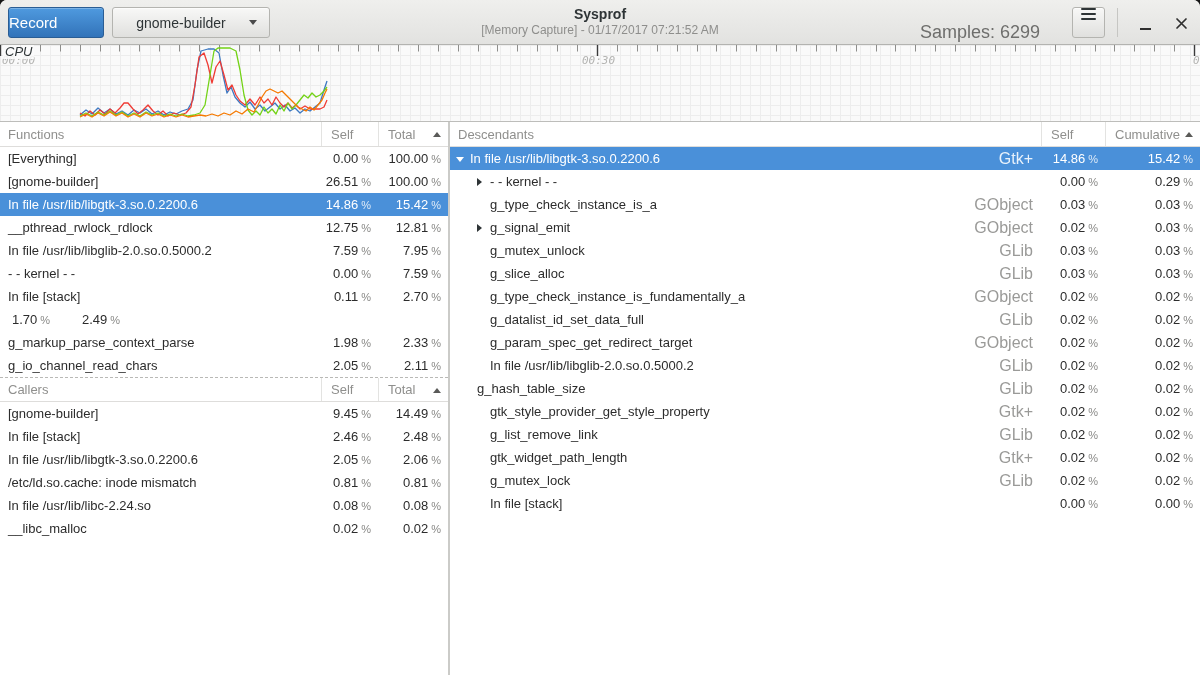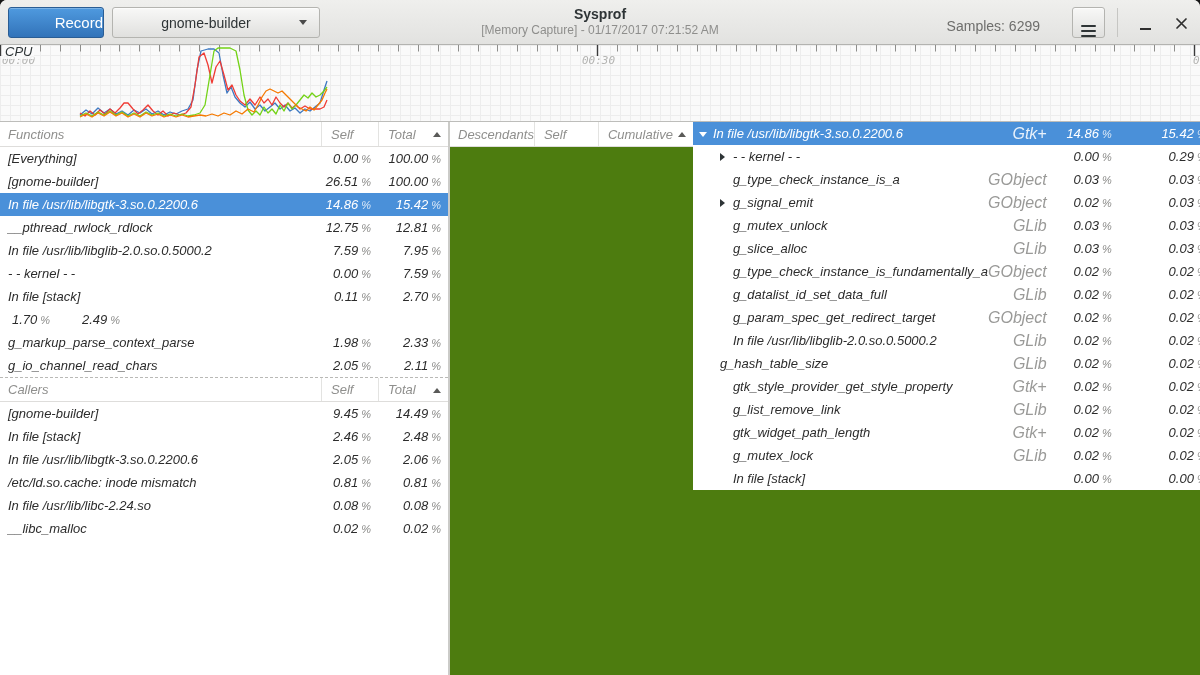--- a/index.html
+++ b/index.html
@@ -1,46 +1,46 @@
 <!DOCTYPE html>
 <html><head>
 <meta charset="utf-8">
 <style>
   html,body{margin:0;padding:0;background:#161616;}
   body{width:1200px;height:675px;overflow:hidden;font-family:"Liberation Sans",sans-serif;-webkit-font-smoothing:antialiased;}
   .window{width:1200px;height:675px;border-radius:7px 7px 0 0;overflow:hidden;background:#fff;display:flex;flex-direction:column;}
 
   
   .headerbar{height:45px;flex:0 0 45px;background:linear-gradient(180deg,#efefed,#e2e2e0);border-bottom:1px solid #b3b3b0;position:relative;display:flex;align-items:center;box-sizing:border-box;}
-  .btn{border-radius:3px;border:1px solid #b4b4b0;background:linear-gradient(180deg,#f8f8f7,#e0e0de);box-shadow:inset 0 1px rgba(255,255,255,.6);font-size:14px;color:#2e3436;display:flex;align-items:center;justify-content:flex-end;box-sizing:border-box;}
+  .btn{border-radius:3px;border:1px solid #b4b4b0;background:linear-gradient(180deg,#f8f8f7,#e0e0de);box-shadow:inset 0 1px rgba(255,255,255,.6);font-size:14px;color:#2e3436;display:flex;align-items:center;justify-content:flex-start;box-sizing:border-box;}
   .record-btn{position:absolute;left:8px;top:7px;width:96px;height:31px;background:linear-gradient(180deg,#4f9adf,#3273b9);border:1px solid #2a5d94;color:#fff;font-size:15px;border-radius:3px;box-shadow:inset 0 1px rgba(255,255,255,.25);}
-  .target-btn{position:absolute;left:112px;top:7px;width:208px;height:31px;}
+  .target-btn{position:absolute;left:112px;top:7px;width:158px;height:31px;}
   .target-btn .lbl{flex:1;text-align:center;}
   .chevron-down{width:0;height:0;border-left:4px solid transparent;border-right:4px solid transparent;border-top:5px solid #4a4a4a;margin-right:12px;}
   .titles{position:absolute;left:0;right:0;top:6px;text-align:center;pointer-events:none;}
   .title{font-size:14px;font-weight:bold;color:#2e3436;line-height:17px;}
   .subtitle{font-size:12px;color:#8e8e8c;line-height:15px;}
-  .samples{position:absolute;right:160px;top:8px;height:35px;display:flex;align-items:center;font-size:14px;color:#6e6e6c;}
+  .samples{position:absolute;right:160px;top:15px;height:35px;display:flex;align-items:center;font-size:18px;color:#6e6e6c;}
   .menu-btn{position:absolute;right:95px;top:7px;width:33px;height:31px;flex-direction:column;gap:3px;}
   .menu-btn .bar{width:15px;height:2px;background:#2e3436;border-radius:1px;}
   .hsep{position:absolute;right:82px;top:8px;width:1px;height:29px;background:#c6c6c3;}
   .win-min{position:absolute;right:42px;top:10px;width:26px;height:26px;display:flex;align-items:flex-end;justify-content:center;}
   .win-min .bar{width:11px;height:2px;background:#2f2f2f;margin-bottom:6px;}
   .win-close{position:absolute;right:6px;top:10px;width:26px;height:26px;display:flex;align-items:center;justify-content:center;}
 
   
   .cpu-graph{height:76px;flex:0 0 76px;position:relative;border-bottom:1px solid #bdbdba;background-color:#fafafa;background-image:linear-gradient(#ededed 1px,transparent 1px),linear-gradient(90deg,#ededed 1px,transparent 1px);background-size:10px 10px;overflow:hidden;font-style:italic;}
   .cpu-graph svg{position:absolute;left:0;top:0;}
   .cpu-label{position:absolute;left:3px;top:-1px;font-size:13px;color:#2e3436;background:rgba(250,250,250,.85);padding:0 2px;z-index:3;}
   .time-label{position:absolute;top:9px;font-size:11px;color:#b4b4b2;font-family:"DejaVu Sans Mono",monospace;z-index:2;}
 
   
-  .content{flex:1;display:flex;min-height:0;font-style:italic;}
+  .content{flex:1;display:flex;min-height:0;}
   .left-pane{width:448px;flex:0 0 448px;border-right:2px solid #cbcbc8;display:flex;flex-direction:column;background:#fff;}
-  .right-pane{flex:1;display:flex;flex-direction:row;background:#4d7c0f;min-width:0;}
+  .right-pane{flex:1;display:flex;flex-direction:column;background:#0ea5e9;min-width:0;}
   .thead{height:25px;flex:0 0 25px;display:flex;align-items:center;border-bottom:1px solid #dedddb;font-size:13px;color:#8f8f8d;background:#fff;box-sizing:border-box;}
   .thead .hname{flex:1;padding-left:8px;}
   .thead .hcol{position:relative;box-sizing:border-box;border-left:1px solid #e3e3e1;height:100%;display:flex;align-items:center;padding-left:9px;}
   .sort-arrow{position:absolute;right:7px;top:10px;width:0;height:0;border-left:4px solid transparent;border-right:4px solid transparent;border-bottom:5px solid #5a5a58;}
   .dashed-top{border-top:1px dashed #b9b9b6;}
   .trow{height:23px;flex:0 0 23px;display:flex;align-items:center;font-size:13px;color:#2c2c2c;background:#fff;}
   .trow.sel{background:#4a90d9;color:#fff;}
   .cn{flex:1;padding-left:8px;white-space:nowrap;overflow:hidden;display:flex;align-items:center;min-width:0;}
   .cnum{text-align:right;padding-right:7px;box-sizing:border-box;white-space:nowrap;}
   .w-self{width:57px;flex:0 0 57px;}

